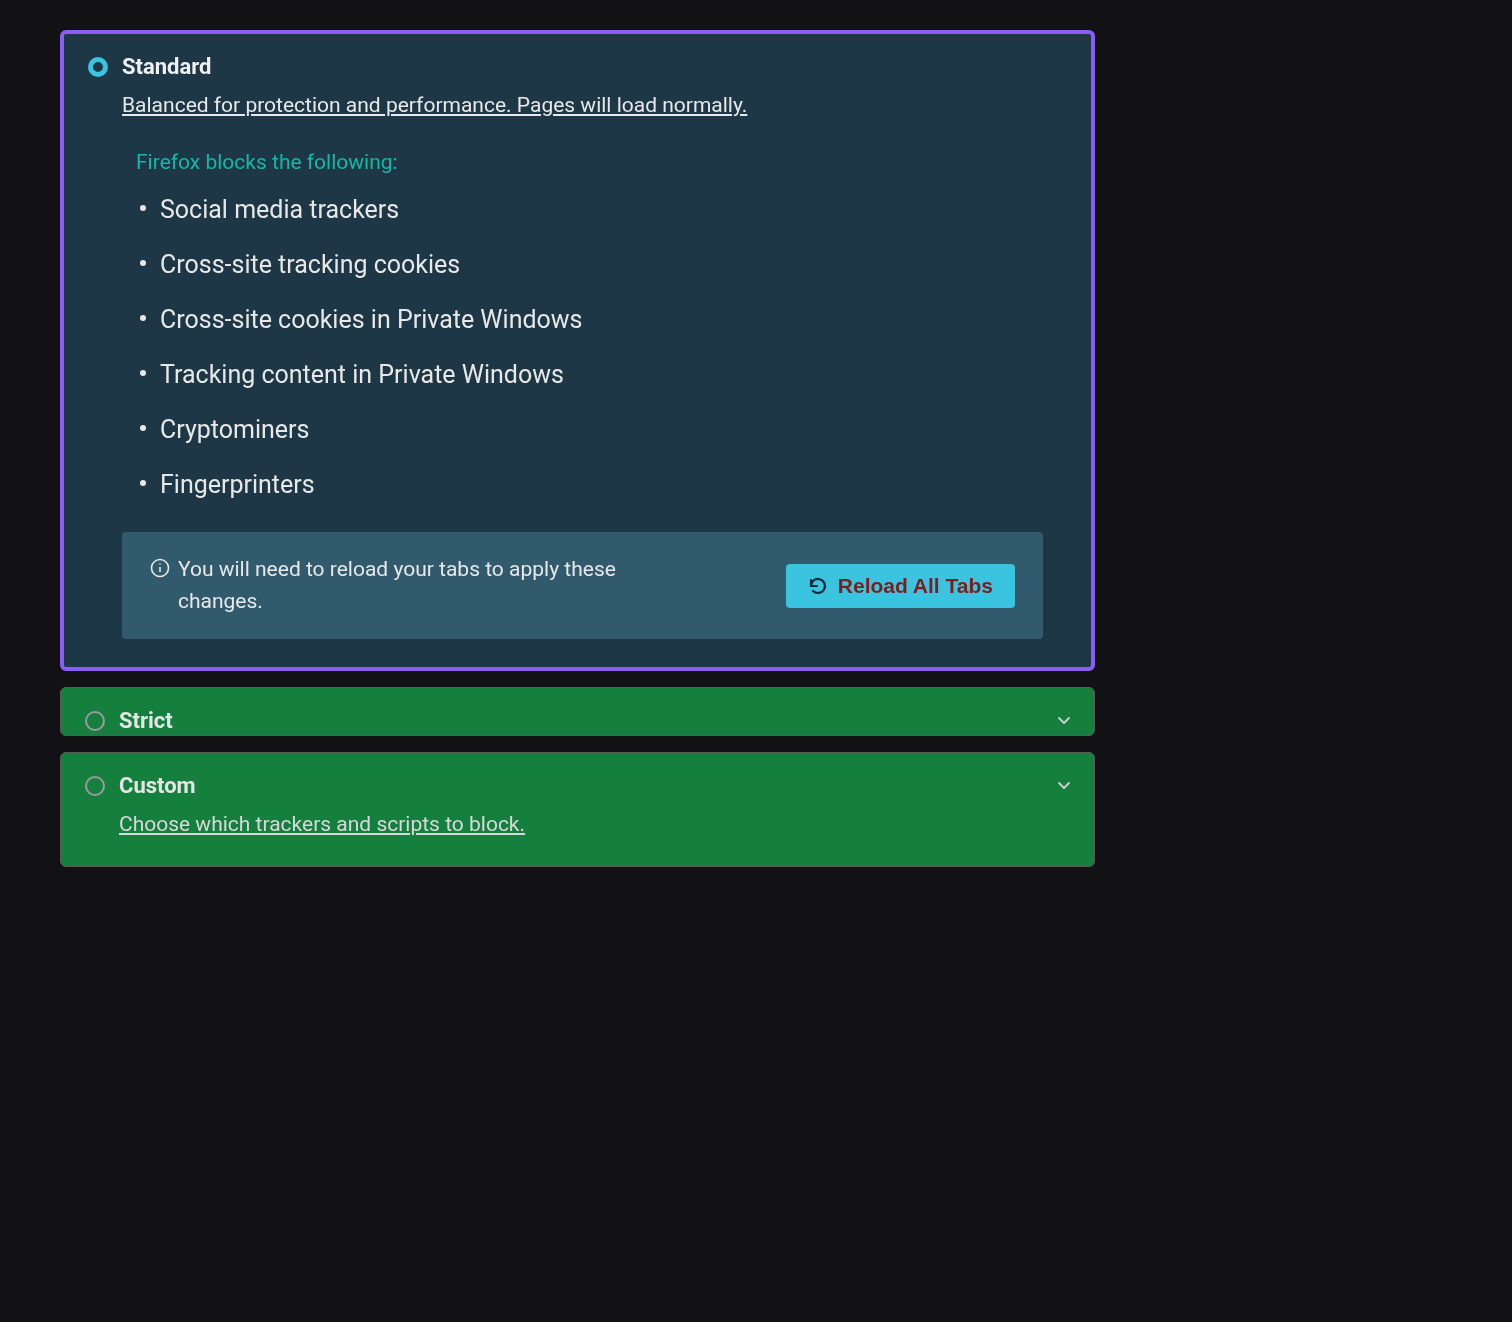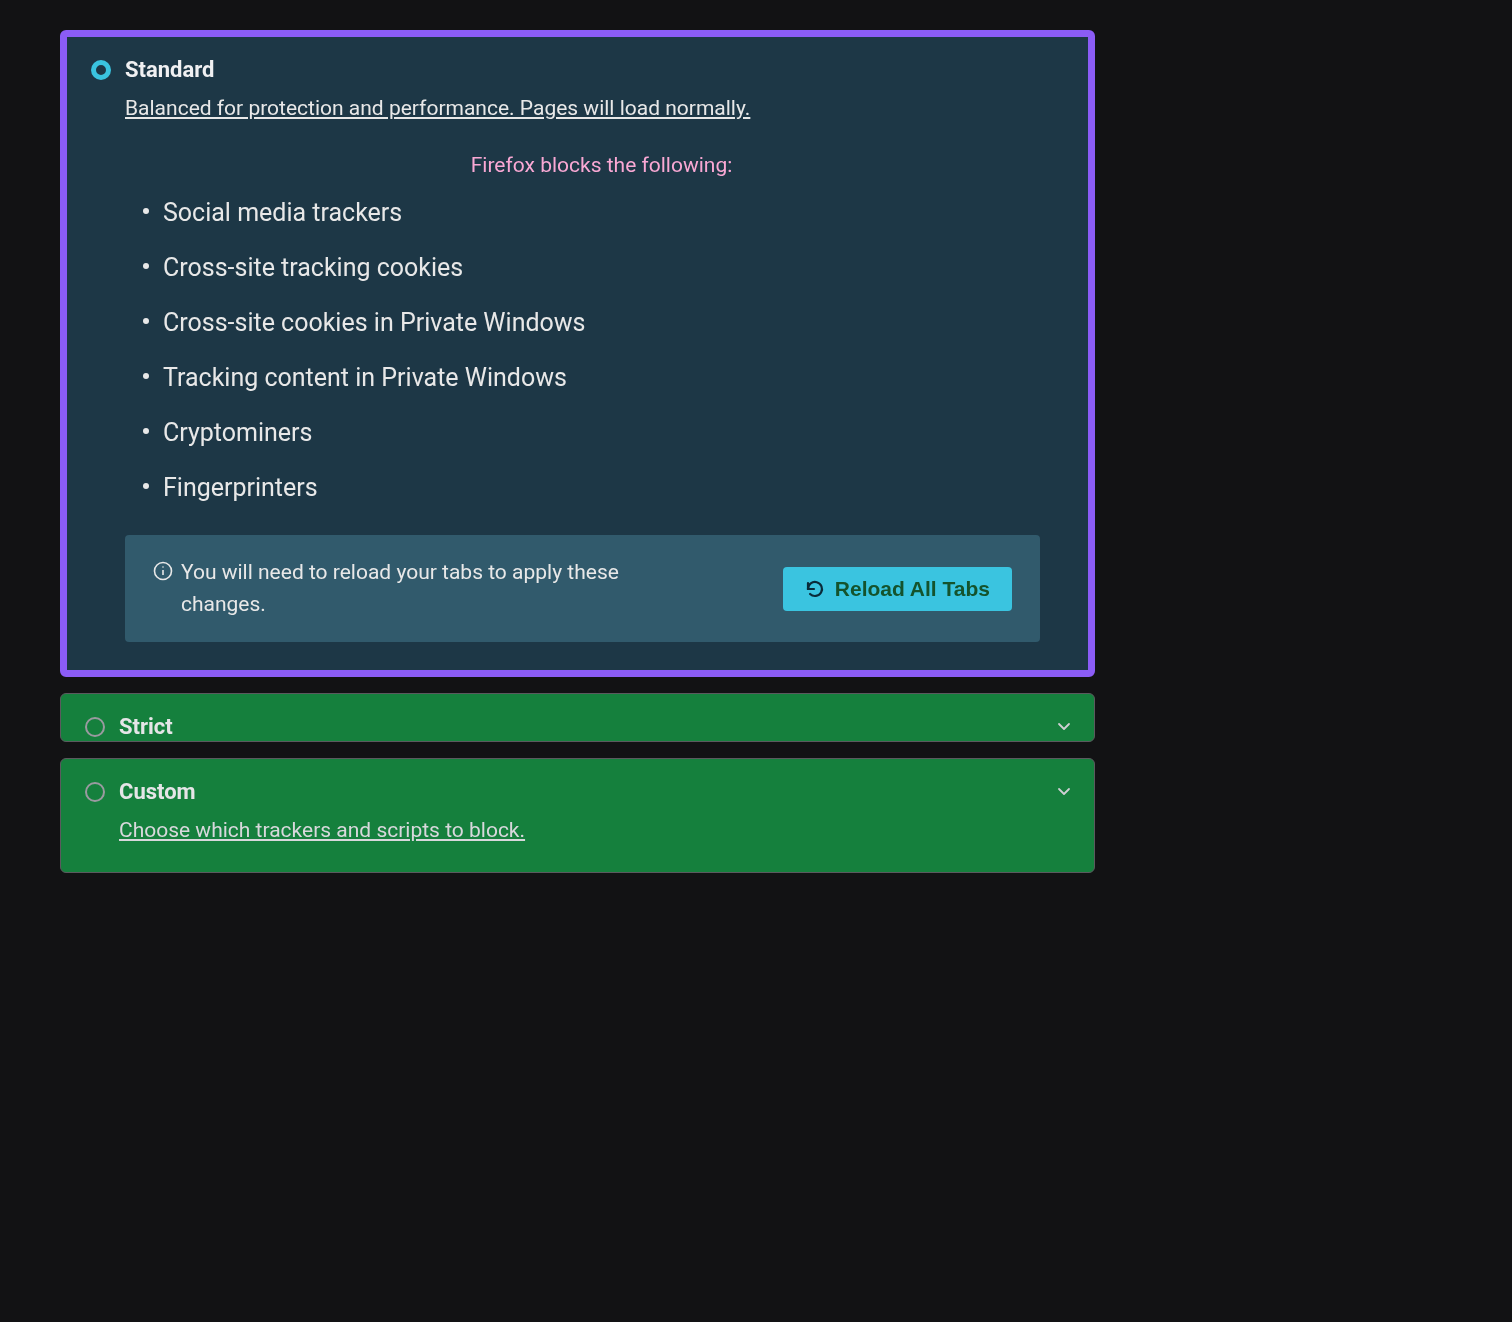--- a/index.html
+++ b/index.html
@@ -14,21 +14,21 @@
       padding: 30px 60px;
       min-height: 1322px;
     }
     .option-panel {
       border-radius: 6px;
       margin-bottom: 16px;
       width: 1035px;
     }
     .option-panel.selected {
       background-color: #1d3746;
-      border: 7px solid #8b5cf6;
+      border: 4px solid #8b5cf6;
     }
     .option-panel.unselected {
       background-color: #15803d;
       border: 1px solid #5a5a5e;
     }
     .option-header {
       display: flex;
       align-items: center;
       padding: 20px 24px 2px 24px;
       position: relative;
@@ -62,22 +62,21 @@
       padding: 10px 24px 26px 58px;
       line-height: 1.4;
       text-decoration: underline;
     }
     .unselected .option-description {
       color: #d8d8dc;
     }
     .blocks-intro {
       font-size: 21px;
       padding: 4px 24px 8px 72px;
-      color: #f9a8d4;
-      text-align: center;
+      color: #14b8a6;
     }
     .blocks-list {
       list-style: none;
       padding: 0 24px 16px 72px;
     }
     .blocks-list li {
       position: relative;
       font-size: 25px;
       padding: 13px 0 13px 24px;
       color: #e8e8e8;
@@ -126,21 +125,21 @@
       border-radius: 4px;
       padding: 10px 22px;
       display: flex;
       align-items: center;
       gap: 10px;
       cursor: pointer;
     }
     .reload-btn-text {
       font-size: 21px;
       font-weight: 700;
-      color: #14532d;
+      color: #7f1d1d;
     }
     .reload-icon {
       width: 20px;
       height: 20px;
     }
     .expand-chevron {
       position: absolute;
       right: 22px;
       top: 24px;
       width: 16px;

